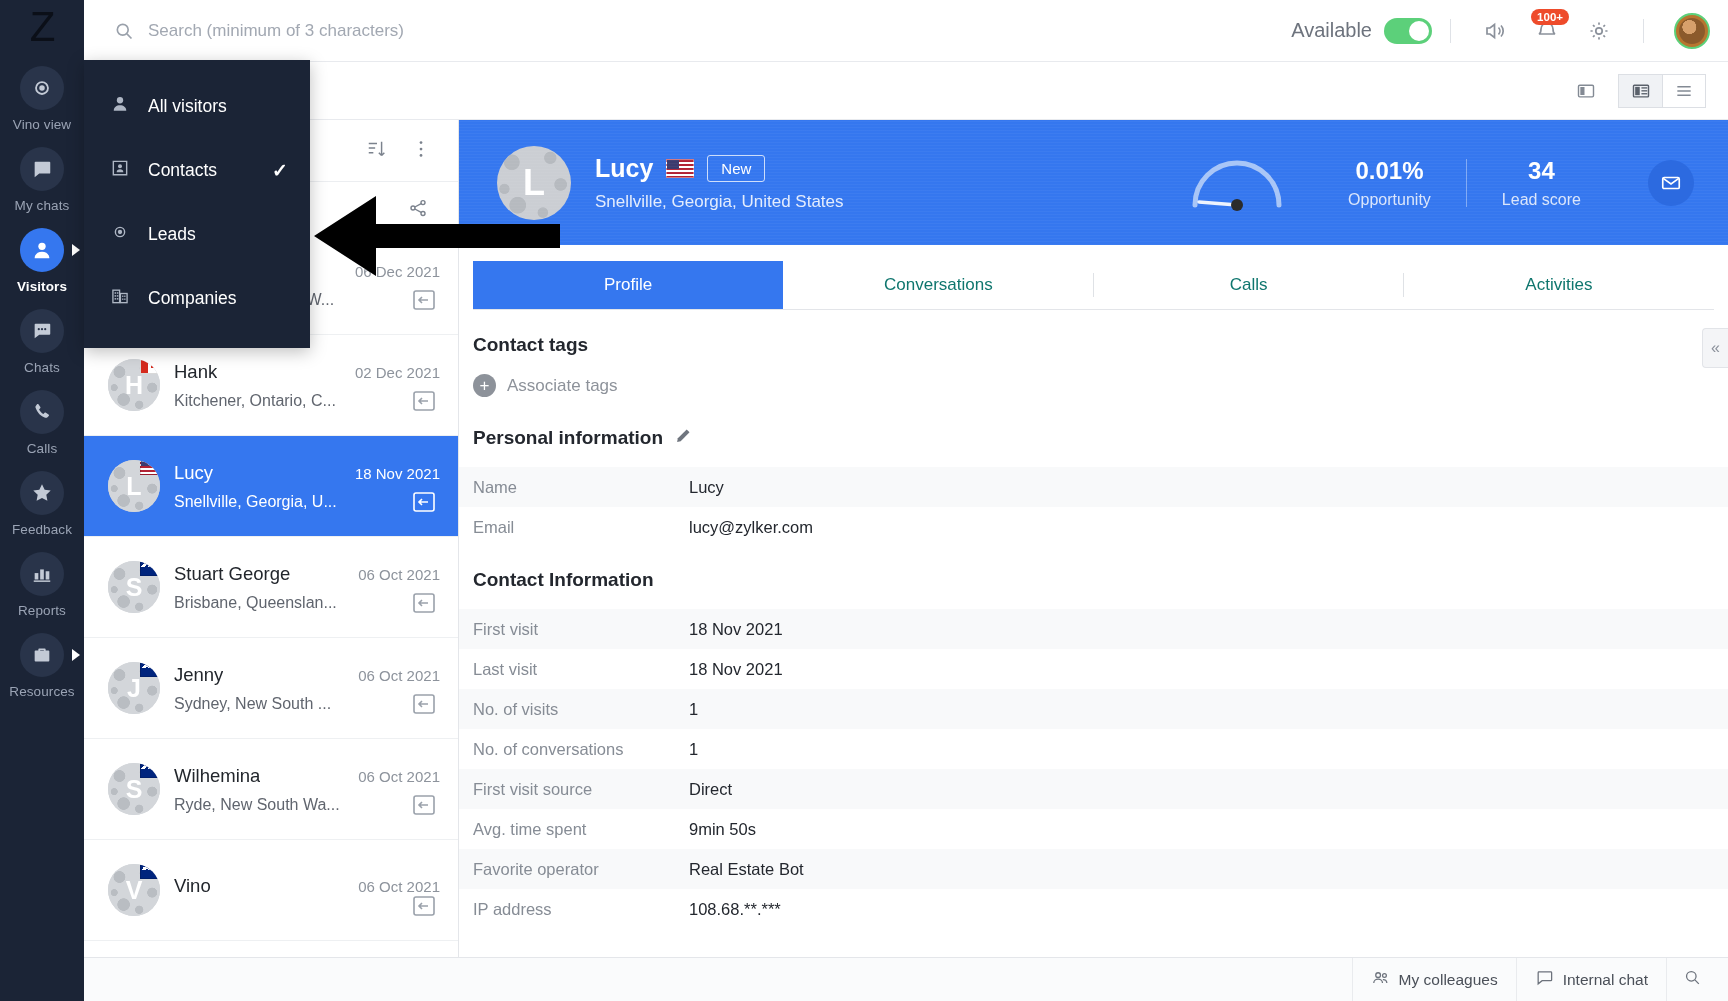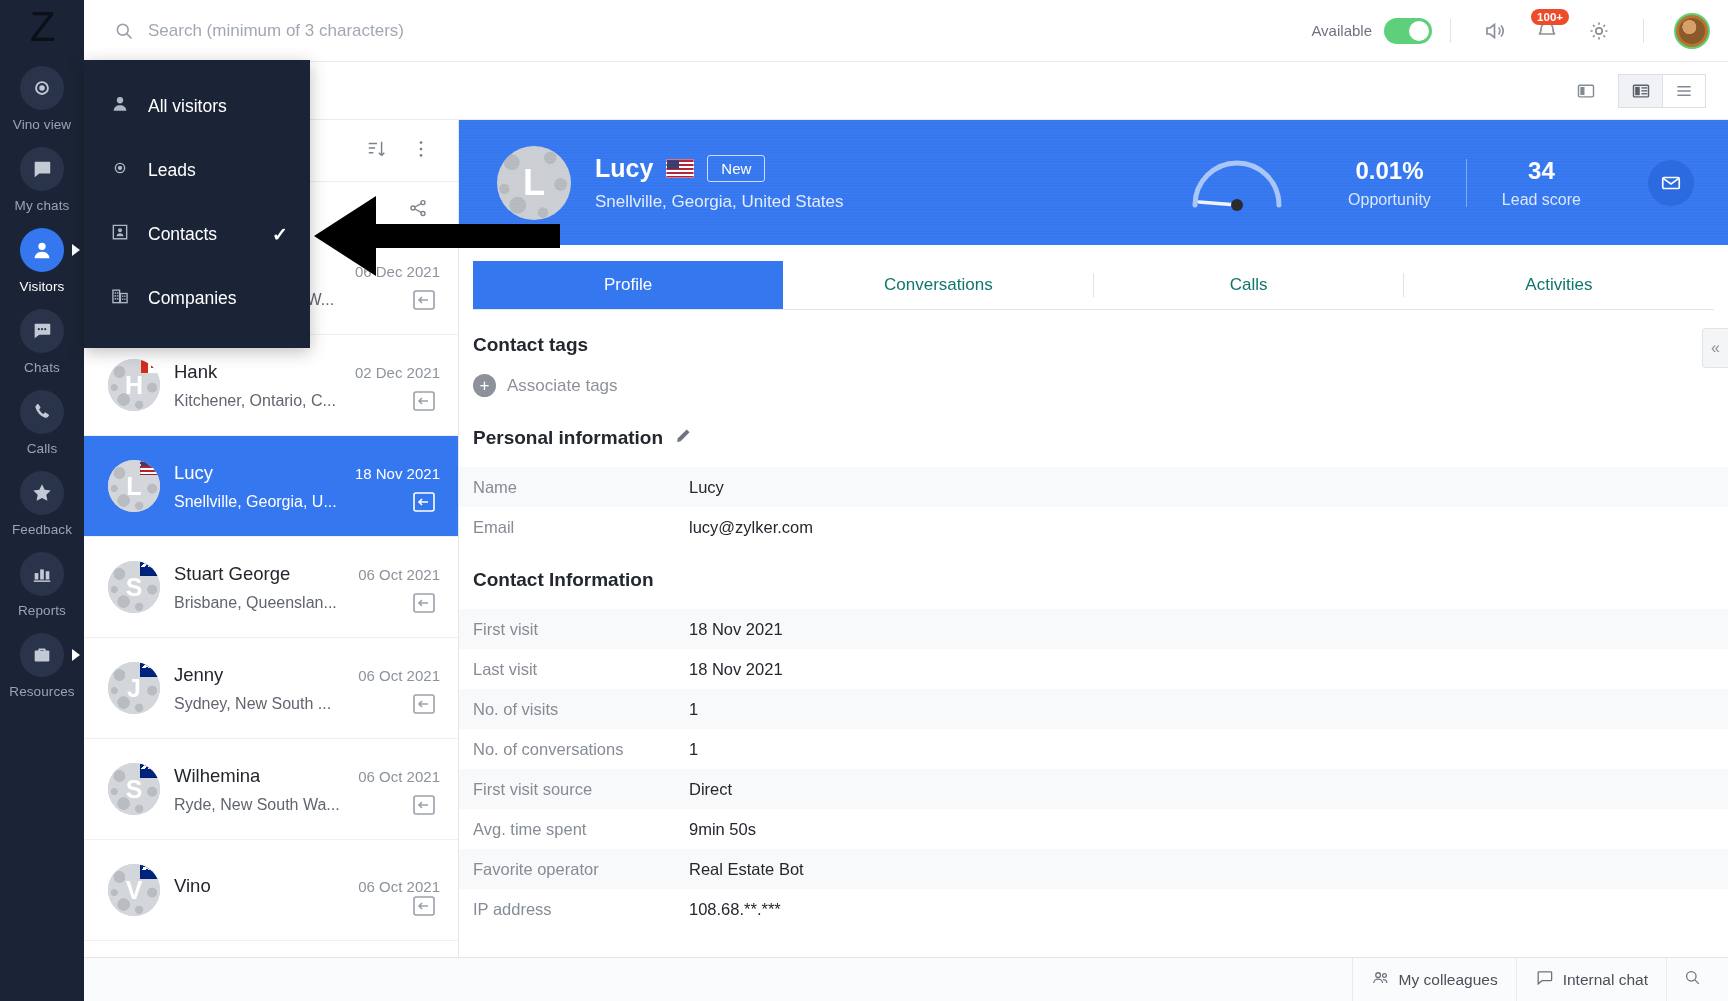--- a/index.html
+++ b/index.html
@@ -19,39 +19,39 @@
     padding-top:6px;
   }
   .logo { font-size:42px; font-weight:400; color:#0b0f18; line-height:1;
           font-family:"Liberation Sans",sans-serif; margin-bottom:18px; letter-spacing:-1px;}
   .rail-item { width:84px; display:flex; flex-direction:column; align-items:center;
                margin-bottom:15px; position:relative; cursor:pointer; }
   .rail-circle { width:44px; height:44px; border-radius:50%; background:#29344a;
                  display:flex; align-items:center; justify-content:center; }
   .rail-item.active .rail-circle { background:#3577ef; }
   .rail-label { font-size:13.5px; color:#9aa3b4; margin-top:7px; letter-spacing:.1px;}
-  .rail-item.active .rail-label { color:#ffffff; }
+  .rail-item.active .rail-label { color:#ffffff;font-weight:bold; }
   .rail-caret { position:absolute; right:4px; top:16px; width:0;height:0;
       border-top:6px solid transparent;border-bottom:6px solid transparent;
       border-left:8px solid #ffffff; }
   .rail svg { width:22px; height:22px; fill:#c3cad6; }
   .rail-item.active svg { fill:#ffffff; }
 
   
   .main { flex:1; display:flex; flex-direction:column; min-width:0; position:relative;}
   .topbar { height:62px; background:#fff; border-bottom:1px solid #e8eaee;
             display:flex; align-items:center; padding:0 18px 0 30px; flex:0 0 62px; }
   .search-wrap { display:flex; align-items:center; gap:14px; flex:1; }
   .search-ico { width:20px;height:20px; }
   .search-ico svg{width:20px;height:20px;stroke:#9aa1ab;fill:none;stroke-width:2;}
   .search-input { border:none; outline:none; font-size:17px; color:#3d424b;
                   font-family:"Liberation Sans",sans-serif; width:520px; background:transparent;}
   .search-input::placeholder { color:#a2a8b2; }
   .top-right { display:flex; align-items:center; gap:0; }
-  .avail-label { font-size:15px; color:#6d737d; margin-right:12px; }
+  .avail-label { font-size:20px; color:#6d737d; margin-right:12px; }
   .toggle { width:48px; height:26px; border-radius:13px; background:#5cd07a; position:relative; cursor:pointer;}
   .toggle .knob { position:absolute; top:3px; right:3px; width:20px;height:20px;border-radius:50%; background:#fff;}
   .divider-v { width:1px; height:24px; background:#dfe2e7; margin:0 18px; }
   .ticon { width:52px; height:40px; display:flex; align-items:center; justify-content:center;
            position:relative; cursor:pointer;}
   .ticon svg { width:24px;height:24px; fill:none; stroke:#8b919b; stroke-width:1.7;}
   .badge { position:absolute; top:-2px; right:4px; background:#ee4b2b; color:#fff;
            font-size:11.5px; font-weight:700; border-radius:10px; padding:1px 6px; line-height:14px;}
   .avatar-top { width:36px; height:36px; border-radius:50%; border:2px solid #5cd07a;
                 background:#b7752f; margin-left:12px; overflow:hidden; position:relative;}
@@ -695,33 +695,33 @@
   <div class="dropdown" id="dropdown">
       <div class="dd-item">
         <span><svg viewBox="0 0 24 24">
             <circle cx="12" cy="7.5" r="3.8"></circle>
             <path d="M4.5 20c0-4 3.4-6.4 7.5-6.4S19.5 16 19.5 20z"></path>
           </svg></span>
         <span class="dd-label">All visitors</span>
       </div>
       <div class="dd-item">
         <span><svg viewBox="0 0 24 24">
-            <circle cx="12" cy="12" r="2.6"></circle>
-            <path d="M12 2v3.2M12 18.8V22M2 12h3.2M18.8 12H22M12 5.6A6.4 6.4 0 1 0 12 18.4 6.4 6.4 0 0 0 12 5.6zm0 1.7a4.7 4.7 0 1 1 0 9.4 4.7 4.7 0 0 1 0-9.4z"></path>
-          </svg></span>
-        <span class="dd-label">Leads</span>
-      </div>
-      <div class="dd-item">
-        <span><svg viewBox="0 0 24 24">
             <path d="M4 4h16v16H4z" fill="none" stroke="#aeb6c4" stroke-width="1.7"></path>
             <circle cx="12" cy="10" r="2.4"></circle>
             <path d="M8 17c0-2.2 1.8-3.4 4-3.4s4 1.2 4 3.4z"></path>
           </svg></span>
         <span class="dd-label">Contacts</span>
         <span class="dd-check">✓</span>
+      </div>
+      <div class="dd-item">
+        <span><svg viewBox="0 0 24 24">
+            <circle cx="12" cy="12" r="2.6"></circle>
+            <path d="M12 2v3.2M12 18.8V22M2 12h3.2M18.8 12H22M12 5.6A6.4 6.4 0 1 0 12 18.4 6.4 6.4 0 0 0 12 5.6zm0 1.7a4.7 4.7 0 1 1 0 9.4 4.7 4.7 0 0 1 0-9.4z"></path>
+          </svg></span>
+        <span class="dd-label">Leads</span>
       </div>
       <div class="dd-item">
         <span><svg viewBox="0 0 24 24">
             <rect x="3.5" y="5" width="8" height="15" fill="none" stroke="#aeb6c4" stroke-width="1.6"></rect>
             <rect x="12.5" y="9" width="8" height="11" fill="none" stroke="#aeb6c4" stroke-width="1.6"></rect>
             <rect x="5.5" y="7.5" width="1.8" height="1.8"></rect>
             <rect x="8.2" y="7.5" width="1.8" height="1.8"></rect>
             <rect x="5.5" y="11" width="1.8" height="1.8"></rect>
             <rect x="8.2" y="11" width="1.8" height="1.8"></rect>
             <rect x="5.5" y="14.5" width="1.8" height="1.8"></rect>

